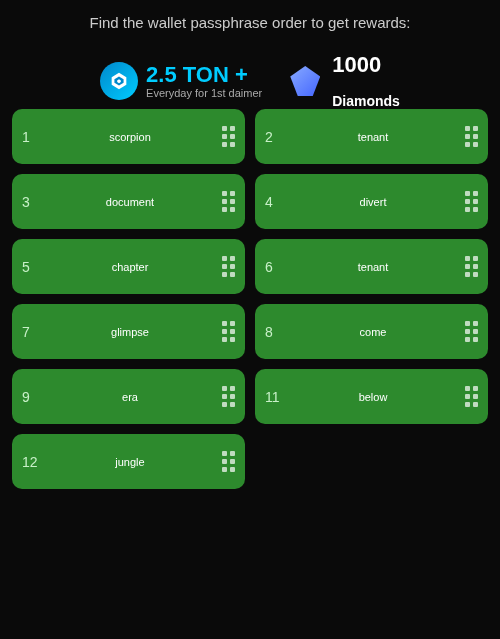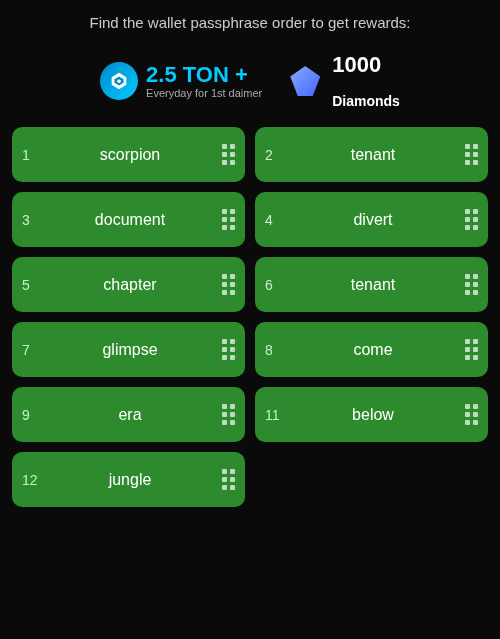--- a/index.html
+++ b/index.html
@@ -20,21 +20,20 @@
       color: #ccc;
       margin-bottom: 22px;
       text-align: center;
     }
 
     .rewards-row {
       display: flex;
       align-items: center;
       justify-content: center;
       gap: 24px;
-      margin-bottom: 18px;
       width: 100%;
     }
 
     .reward-ton {
       display: flex;
       align-items: center;
       gap: 8px;
     }
 
     .ton-icon {
@@ -132,21 +131,21 @@
 
     .word-number {
       font-size: 14px;
       color: #c8f0c8;
       min-width: 16px;
       flex-shrink: 0;
     }
 
     .word-label {
       flex: 1;
-      font-size: 16px;
+      font-size: 11px;
       color: white;
       text-align: center;
       font-weight: 500;
     }
 
     .drag-handle {
       display: grid;
       grid-template-columns: 1fr 1fr;
       gap: 3px;
       flex-shrink: 0;

